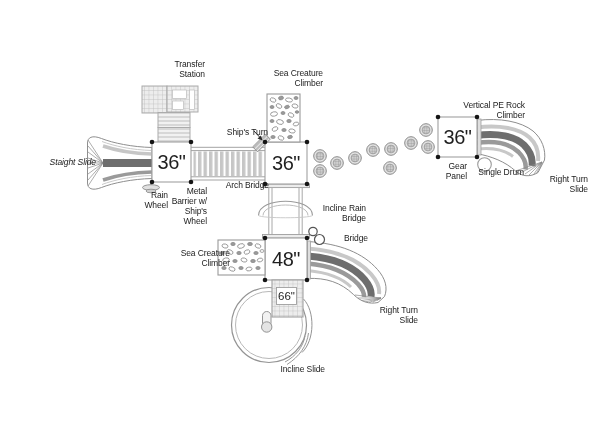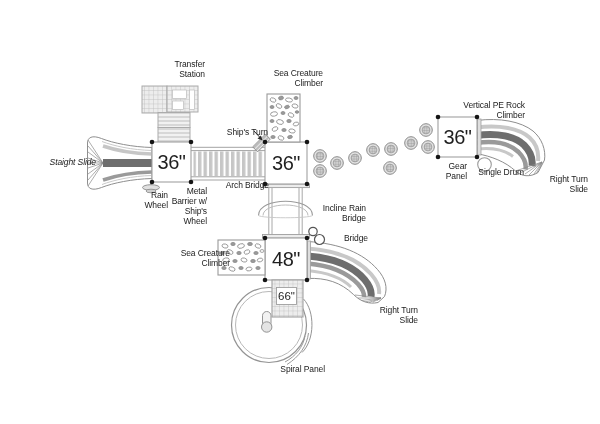--- a/index.html
+++ b/index.html
@@ -318,21 +318,21 @@
 Ship's
 Wheel</div>
   <div class="lbl" style="left:189px;top:179.5px;width:80px;">Arch Bridge</div>
   <div class="lbl" style="left:294px;top:202.5px;width:72px;">Incline Rain
 Bridge</div>
   <div class="lbl" style="left:318px;top:232.5px;width:50px;">Bridge</div>
   <div class="lbl" style="left:150px;top:247.5px;width:80px;">Sea Creature
 Climber</div>
   <div class="lbl" style="left:338px;top:304.5px;width:80px;">Right Turn
 Slide</div>
-  <div class="lbl" style="left:245px;top:363.5px;width:80px;">Spiral Panel</div>
+  <div class="lbl" style="left:245px;top:363.5px;width:80px;">Incline Slide</div>
 
   <div class="dim" style="left:152px;top:152px;width:39px;">36"</div>
   <div class="dim" style="left:265px;top:153px;width:42px;">36"</div>
   <div class="dim" style="left:438px;top:127px;width:39px;">36"</div>
   <div class="dim" style="left:265px;top:249px;width:42px;">48"</div>
   <div class="dim small" style="left:276px;top:291px;width:21px;">66"</div>
 
 </div>
 
 </body></html>

